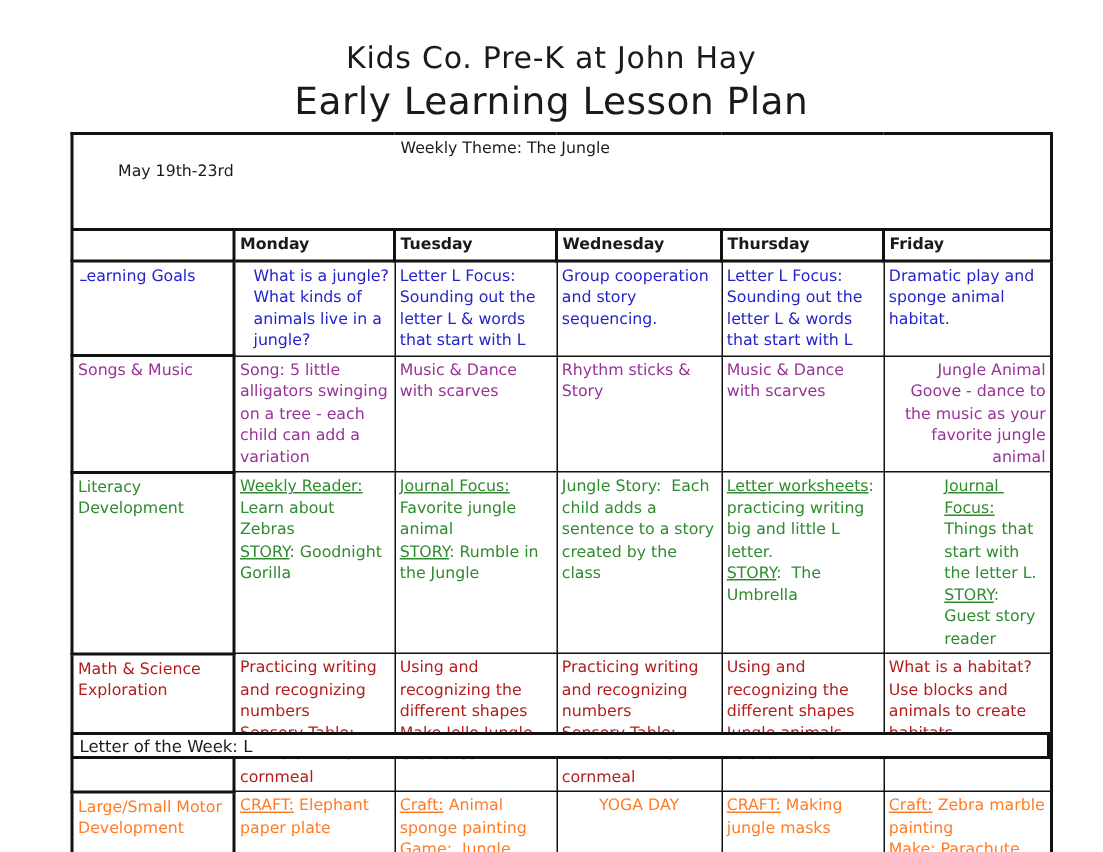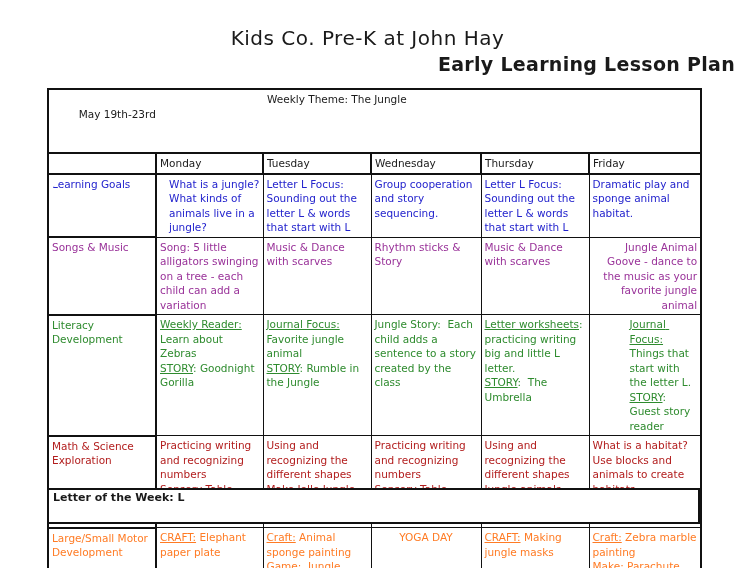--- a/index.html
+++ b/index.html
@@ -1,47 +1,47 @@
 <!DOCTYPE html>
 <html><head>
 <meta charset="utf-8">
 <style>
   * { box-sizing: border-box; margin: 0; padding: 0; }
   html, body { width: 735px; height: 568px; background: #ffffff; }
   body { position: relative; font-family: "DejaVu Sans", sans-serif; color: #1a1a1a; }
 
   .title-block { position: absolute; top: 26px; left: 0; width: 735px; text-align: center; }
   .title-line1 { font-size: 20px; font-weight: normal; letter-spacing: 0.5px; }
-  .title-line2 { font-size: 19px; font-weight: bold; margin-top: 3px; letter-spacing: 0.3px; text-align: right; }
+  .title-line2 { font-size: 25px; font-weight: normal; margin-top: 3px; letter-spacing: 0.3px; }
 
   table.plan { position: absolute; left: 47px; top: 88px; width: 653px;
                border-collapse: collapse; table-layout: fixed;
                border: 2px solid #111; }
   col.c0 { width: 108px; } col.c1 { width: 107px; } col.c2 { width: 108px; }
   col.c3 { width: 110px; } col.c4 { width: 108px; } col.c5 { width: 112px; }
 
   td, th { border: 1px solid #111; vertical-align: top; text-align: left;
            font-size: 10.5px; line-height: 14.5px; padding: 2px 3px;
            white-space: pre-wrap; overflow: hidden; }
 
   tr.r-meta { height: 17px; }
   tr.r-days { height: 17px; }
   .cr-0 { height: 61px; } .cr-1 { height: 61px; } .cr-2 { height: 79px; }
   .cr-3 { height: 72px; padding-left: 40px; } .cr-4 { height: 81px; }
 
   .meta-cell { border-bottom: 2px solid #111; position: relative; font-weight: normal; padding-top: 2px; }
   .theme { position: absolute; left: 218px; top: 2px; }
 
-  tr.r-days th { border: 2px solid #111; font-weight: normal; }
+  tr.r-days th { border: 2px solid #111; font-weight: bold; }
   th.label-col { border: 2px solid #111; font-weight: normal; }
 
   .u { text-decoration: underline; }
 
-  .footer-box { position: absolute; left: 47px; top: 488px; width: 653px; height: 36px;
-                border: 2px solid #111; font-size: 11px; font-weight: bold;
+  .footer-box { position: absolute; left: 47px; top: 488px; width: 653px; height: 18px;
+                border: 2px solid #111; font-size: 11px; font-weight: normal;
                 padding: 1px 4px; background: #fff; }
 </style>
 </head>
 <body>
 
 <div class="title-block">
   <div class="title-line1">Kids Co. Pre-K at John Hay</div>
   <div class="title-line2">Early Learning Lesson Plan</div>
 </div>
 

